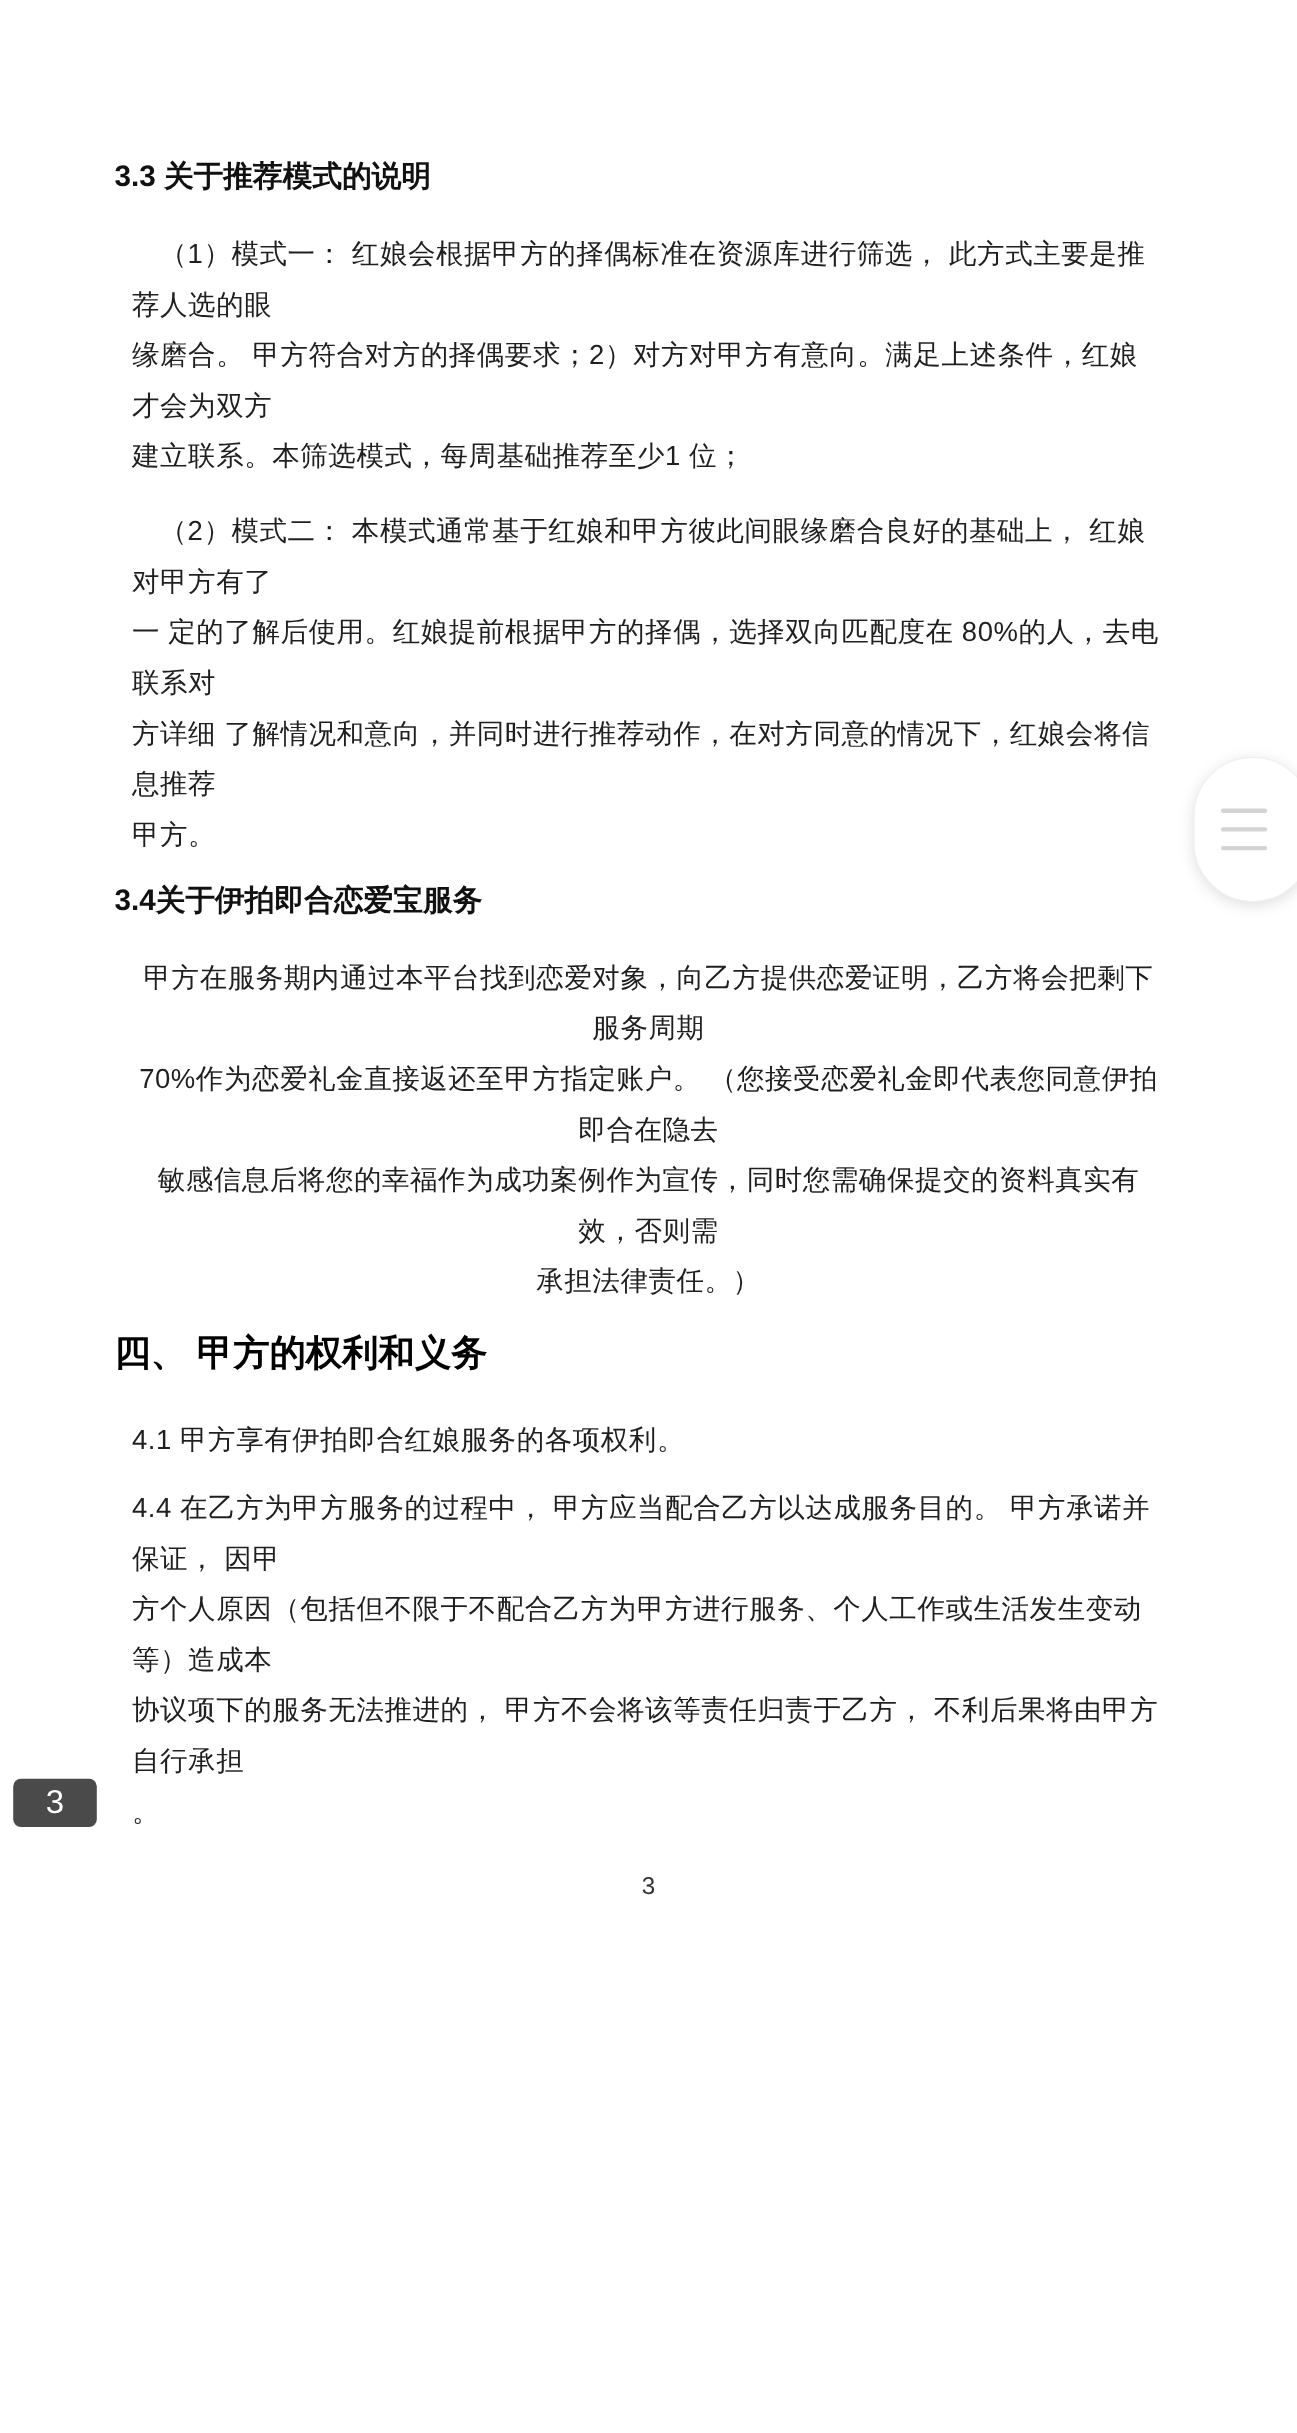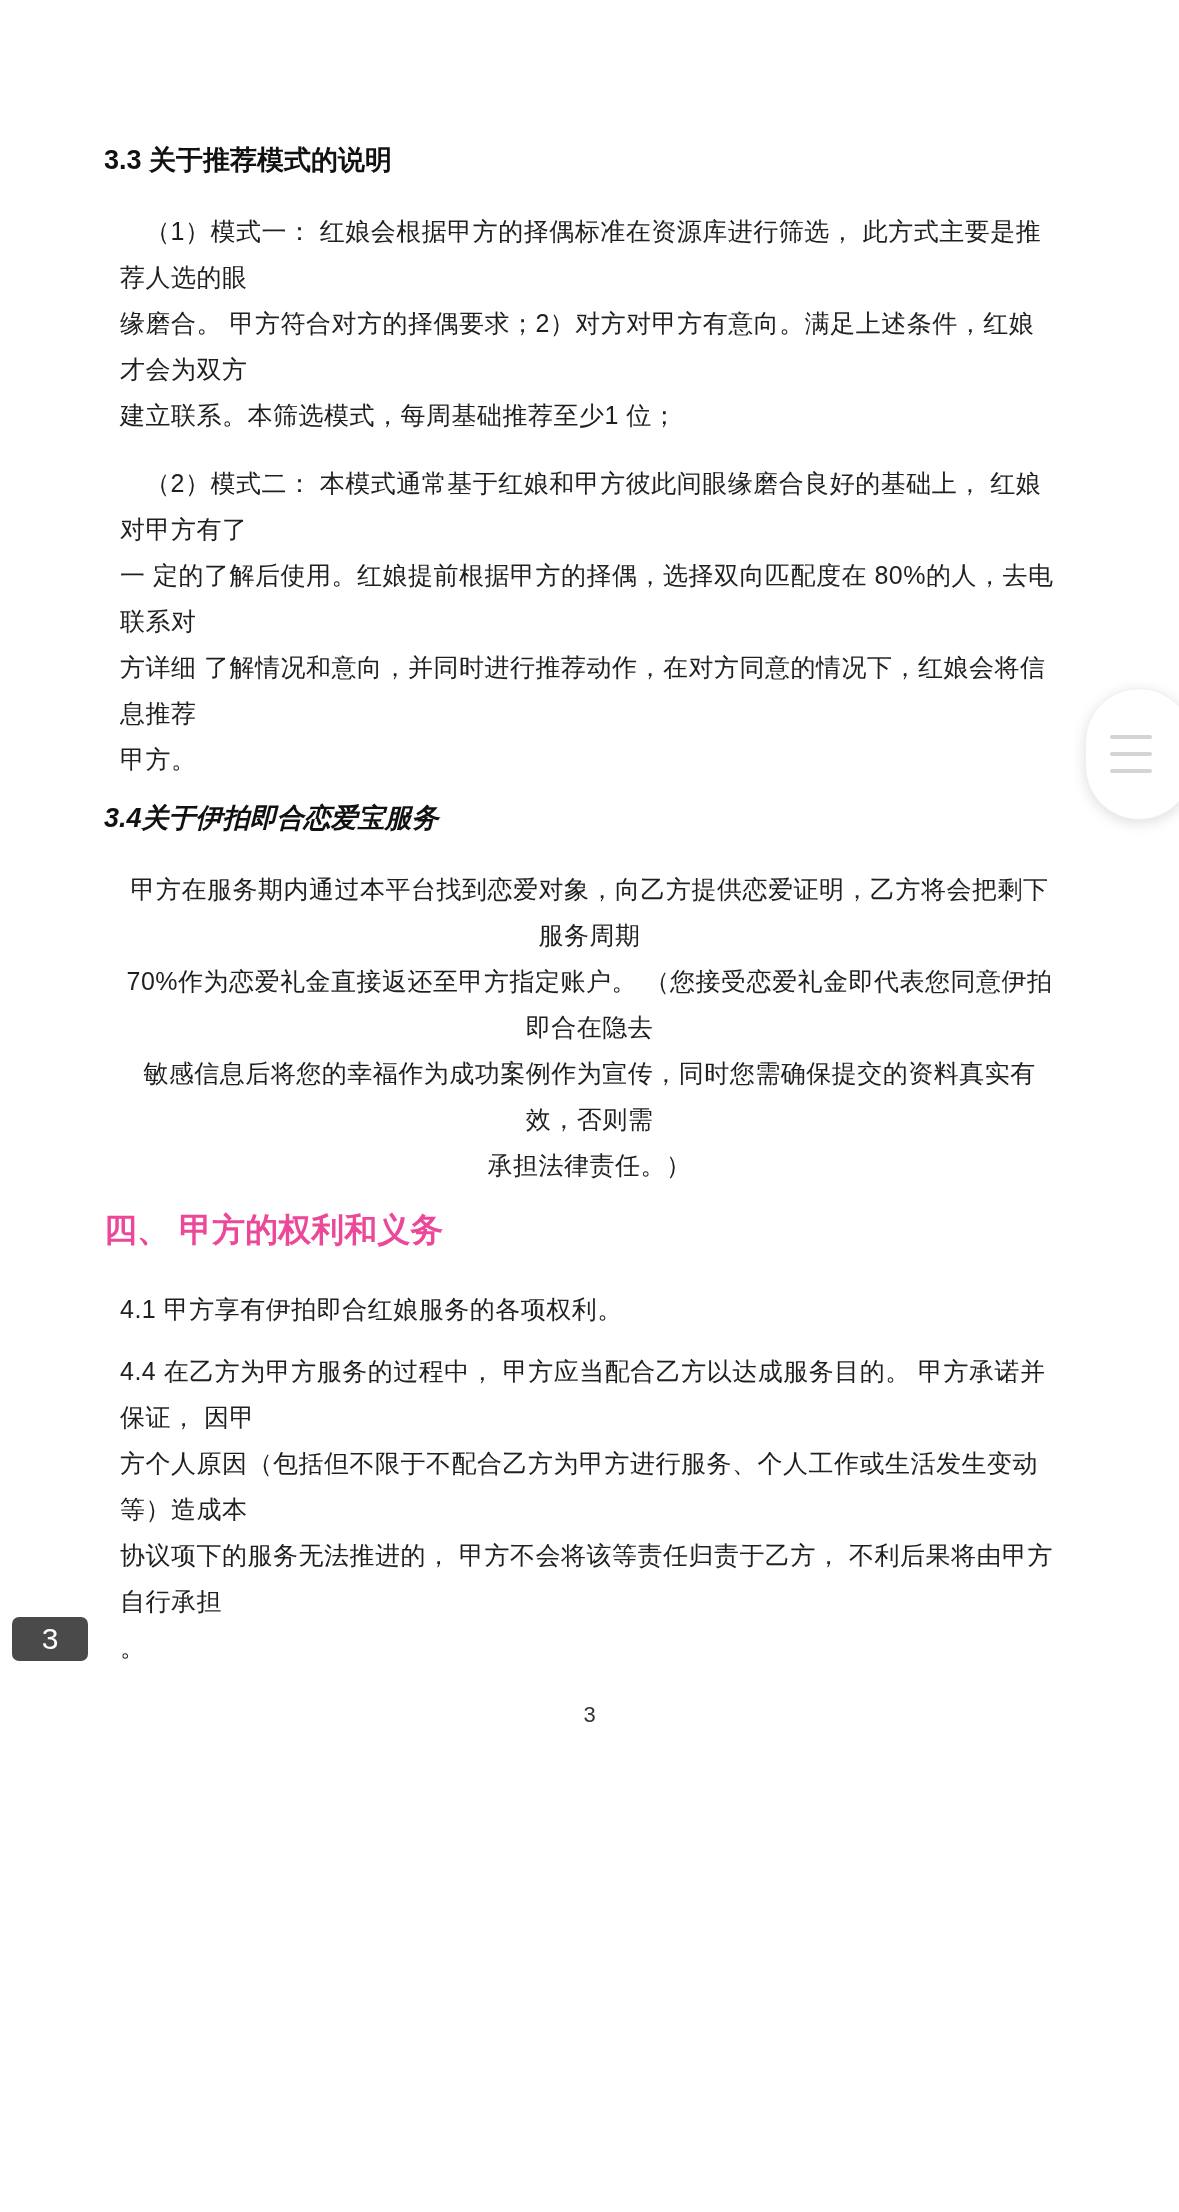--- a/index.html
+++ b/index.html
@@ -40,26 +40,26 @@
     font-size: 27px;
     line-height: 40px;
     font-weight: bold;
     color: #111111;
     margin: 0;
   }
   h1.chapter-heading {
     font-size: 33px;
     line-height: 52px;
     font-weight: bold;
-    color: #ec4899;
+    color: #000000;
     margin: 0;
   }
   .m-para1 { margin-top: 28px; }
   .m-para2 { margin-top: 22px; }
-  .m-h34   { margin-top: 62px; font-style: italic; }
+  .m-h34   { margin-top: 62px; }
   .m-para34{ margin-top: 28px; text-align: center; }
   .m-h4    { margin-top: 70px; }
   .m-p41   { margin-top: 30px; }
   .m-p42   { margin-top: 18px; }
   .m-p43   { margin-top: 22px; }
   .m-p44   { margin-top: 10px; }
   .page-footer {
     margin-top: 30px;
     text-align: center;
     font-size: 22px;

